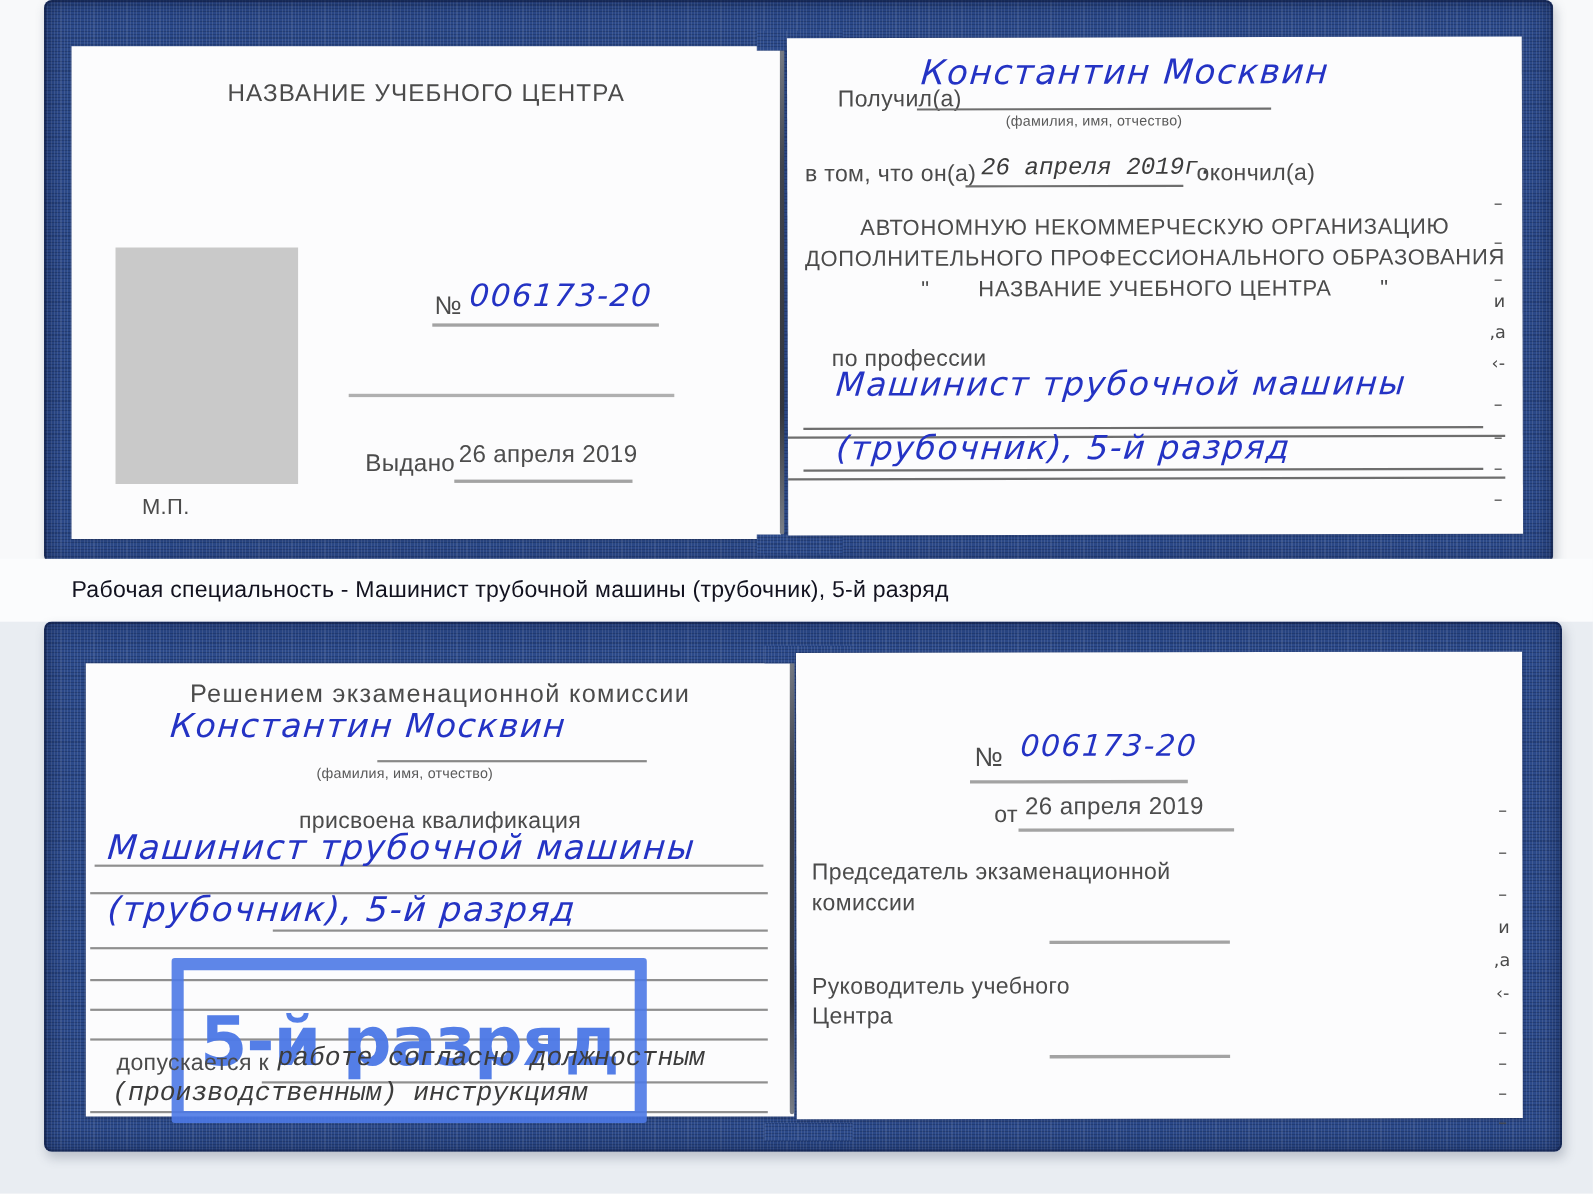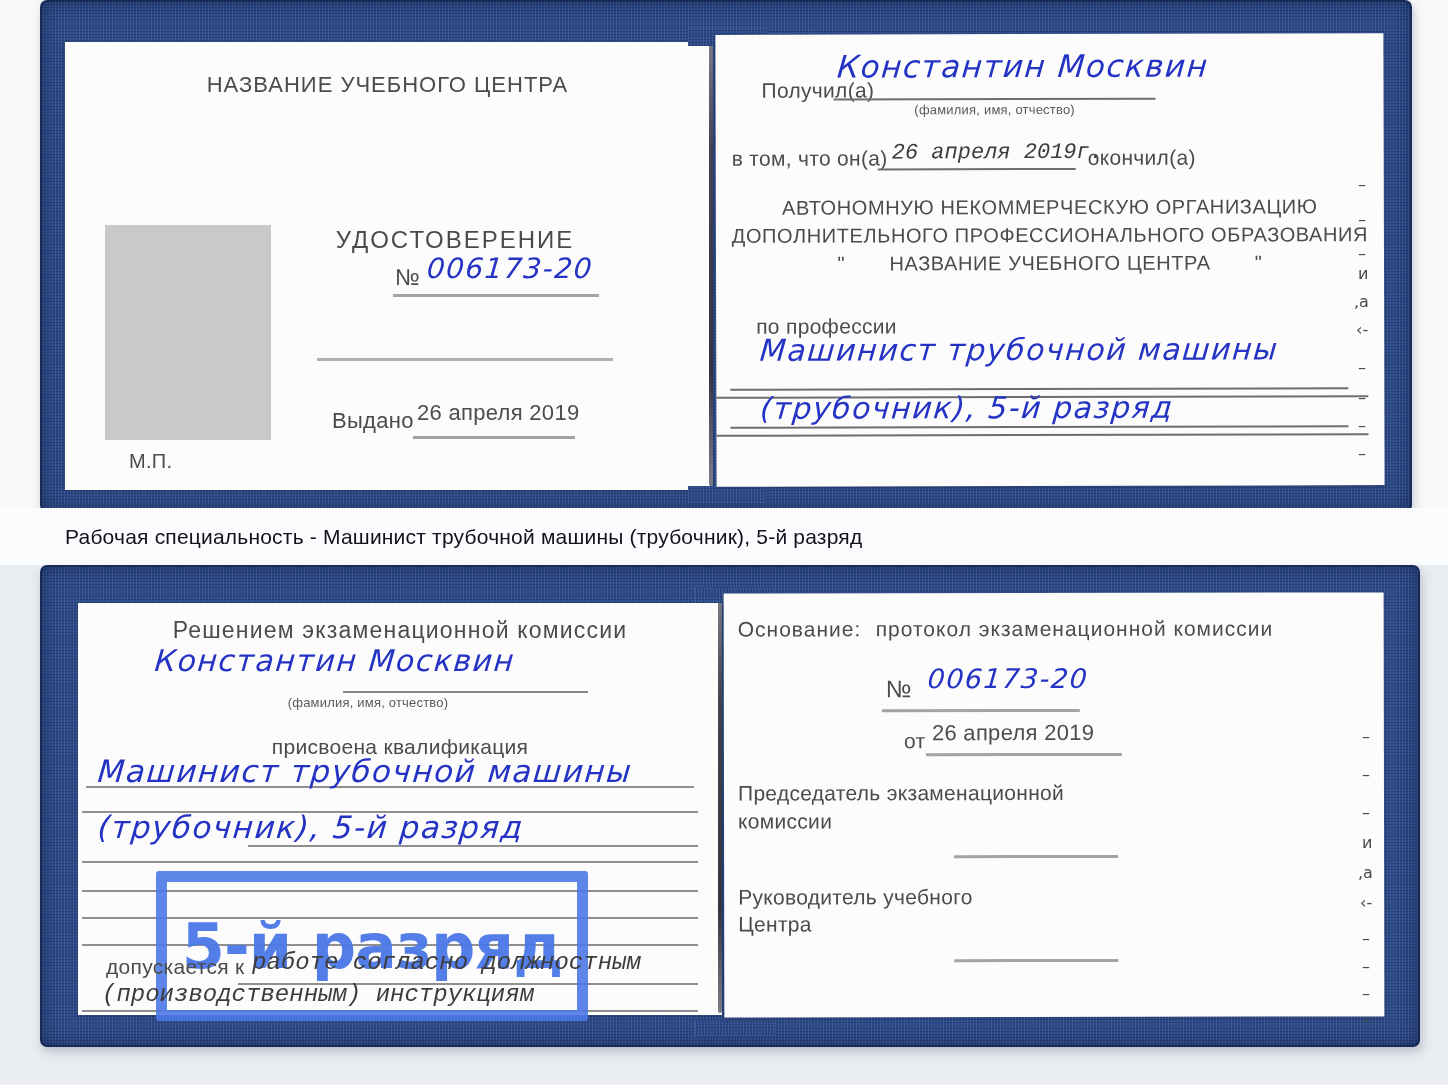--- a/index.html
+++ b/index.html
@@ -60,21 +60,20 @@
 </head>
 <body>
 
 <div class="bottom-zone"></div>
 
 <section class="spread spread1 s1">
 
   <div class="page page-left">
     <div class="p ctr" style="left:0;top:30px;width:100%;font-size:22px;letter-spacing:1px;">НАЗВАНИЕ УЧЕБНОГО ЦЕНТРА</div>
     <div class="photo" style="left:40px;top:183px;width:166px;height:215px;"></div>
-    <div class="p ctr" style="left:140px;top:184px;width:500px;font-size:24px;letter-spacing:2px;">УДОСТОВЕРЕНИЕ</div>
     <div class="p" style="left:330px;top:222px;font-size:23px;">№</div>
     <div class="hand" style="left:362px;top:210px;font-size:28px;">006173-20</div>
     <div class="u" style="left:328px;top:252px;width:206px;"></div>
     <div class="u" style="left:252px;top:316px;width:296px;background:#b0b0b0;"></div>
     <div class="p" style="left:267px;top:366px;font-size:22px;">Выдано</div>
     <div class="p" style="left:352px;top:358px;font-size:22px;color:#4d4d4d;">26 апреля 2019</div>
     <div class="u" style="left:348px;top:394px;width:162px;"></div>
     <div class="p" style="left:64px;top:408px;font-size:20px;">М.П.</div>
   </div>
 
@@ -156,24 +155,20 @@
     <div class="p z3" style="left:28px;top:352px;font-size:21px;text-align:center;">допускается к</div>
     <div class="si z3" style="left:174px;top:346px;font-size:24px;">работе согласно должностным</div>
     <div class="si z3" style="left:24px;top:378px;font-size:24px;">(производственным) инструкциям</div>
   </div>
 
   <div class="crease"></div>
   <div class="notch notch-top"></div>
   <div class="notch notch-bot"></div>
 
   <div class="page page-right">
-    <div style="position:absolute;left:14px;top:24px;white-space:nowrap;">
-      <span class="p" style="position:static;font-size:21px;letter-spacing:1px;">Основание:</span>
-      <span class="p" style="position:static;font-size:21px;letter-spacing:1px;margin-left:10px;">протокол экзаменационной комиссии</span>
-    </div>
     <div class="p" style="left:162px;top:82px;font-size:24px;">№</div>
     <div class="hand" style="left:204px;top:70px;font-size:27px;">006173-20</div>
     <div class="u" style="left:158px;top:116px;width:198px;"></div>
     <div class="p" style="left:180px;top:136px;font-size:21px;">от</div>
     <div class="p" style="left:208px;top:127px;font-size:22px;color:#4d4d4d;">26 апреля 2019</div>
     <div class="u" style="left:202px;top:160px;width:196px;"></div>
 
     <div class="p" style="left:14px;top:188px;font-size:21px;">Председатель экзаменационной</div>
     <div class="p" style="left:14px;top:216px;font-size:21px;">комиссии</div>
     <div class="u" style="left:230px;top:262px;width:164px;"></div>

